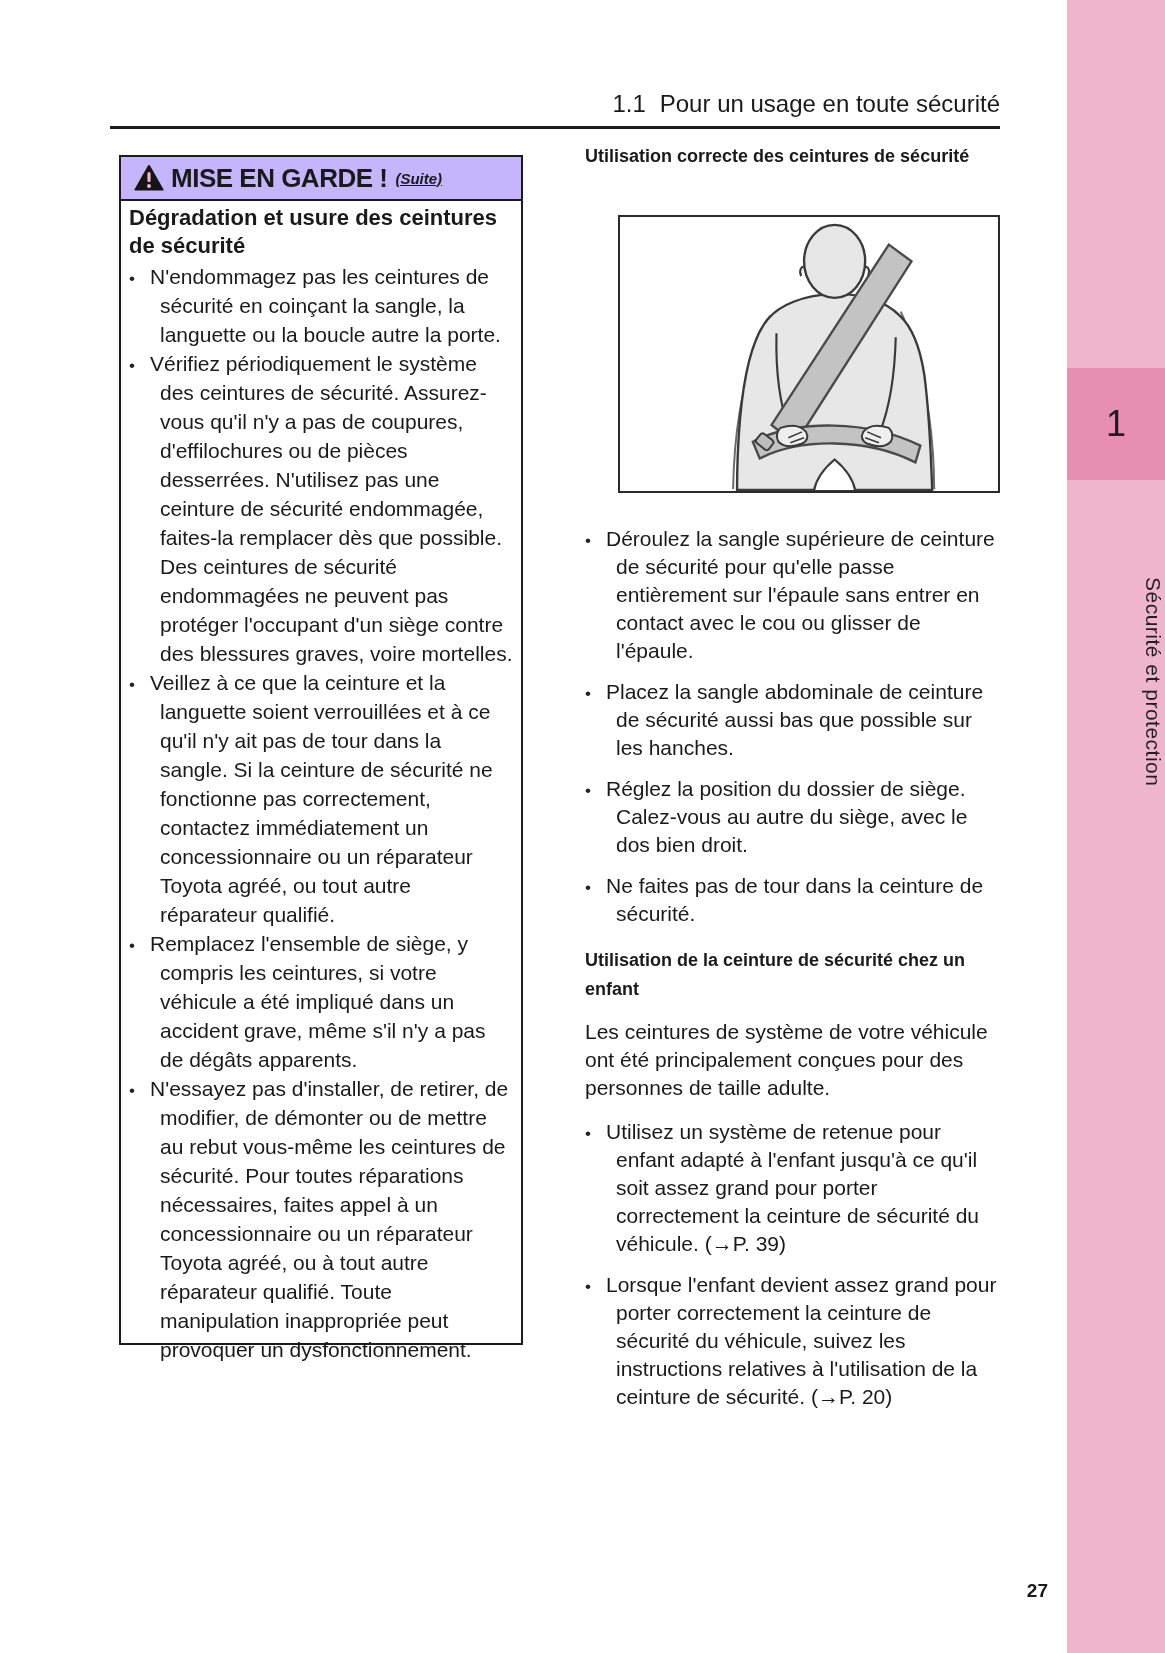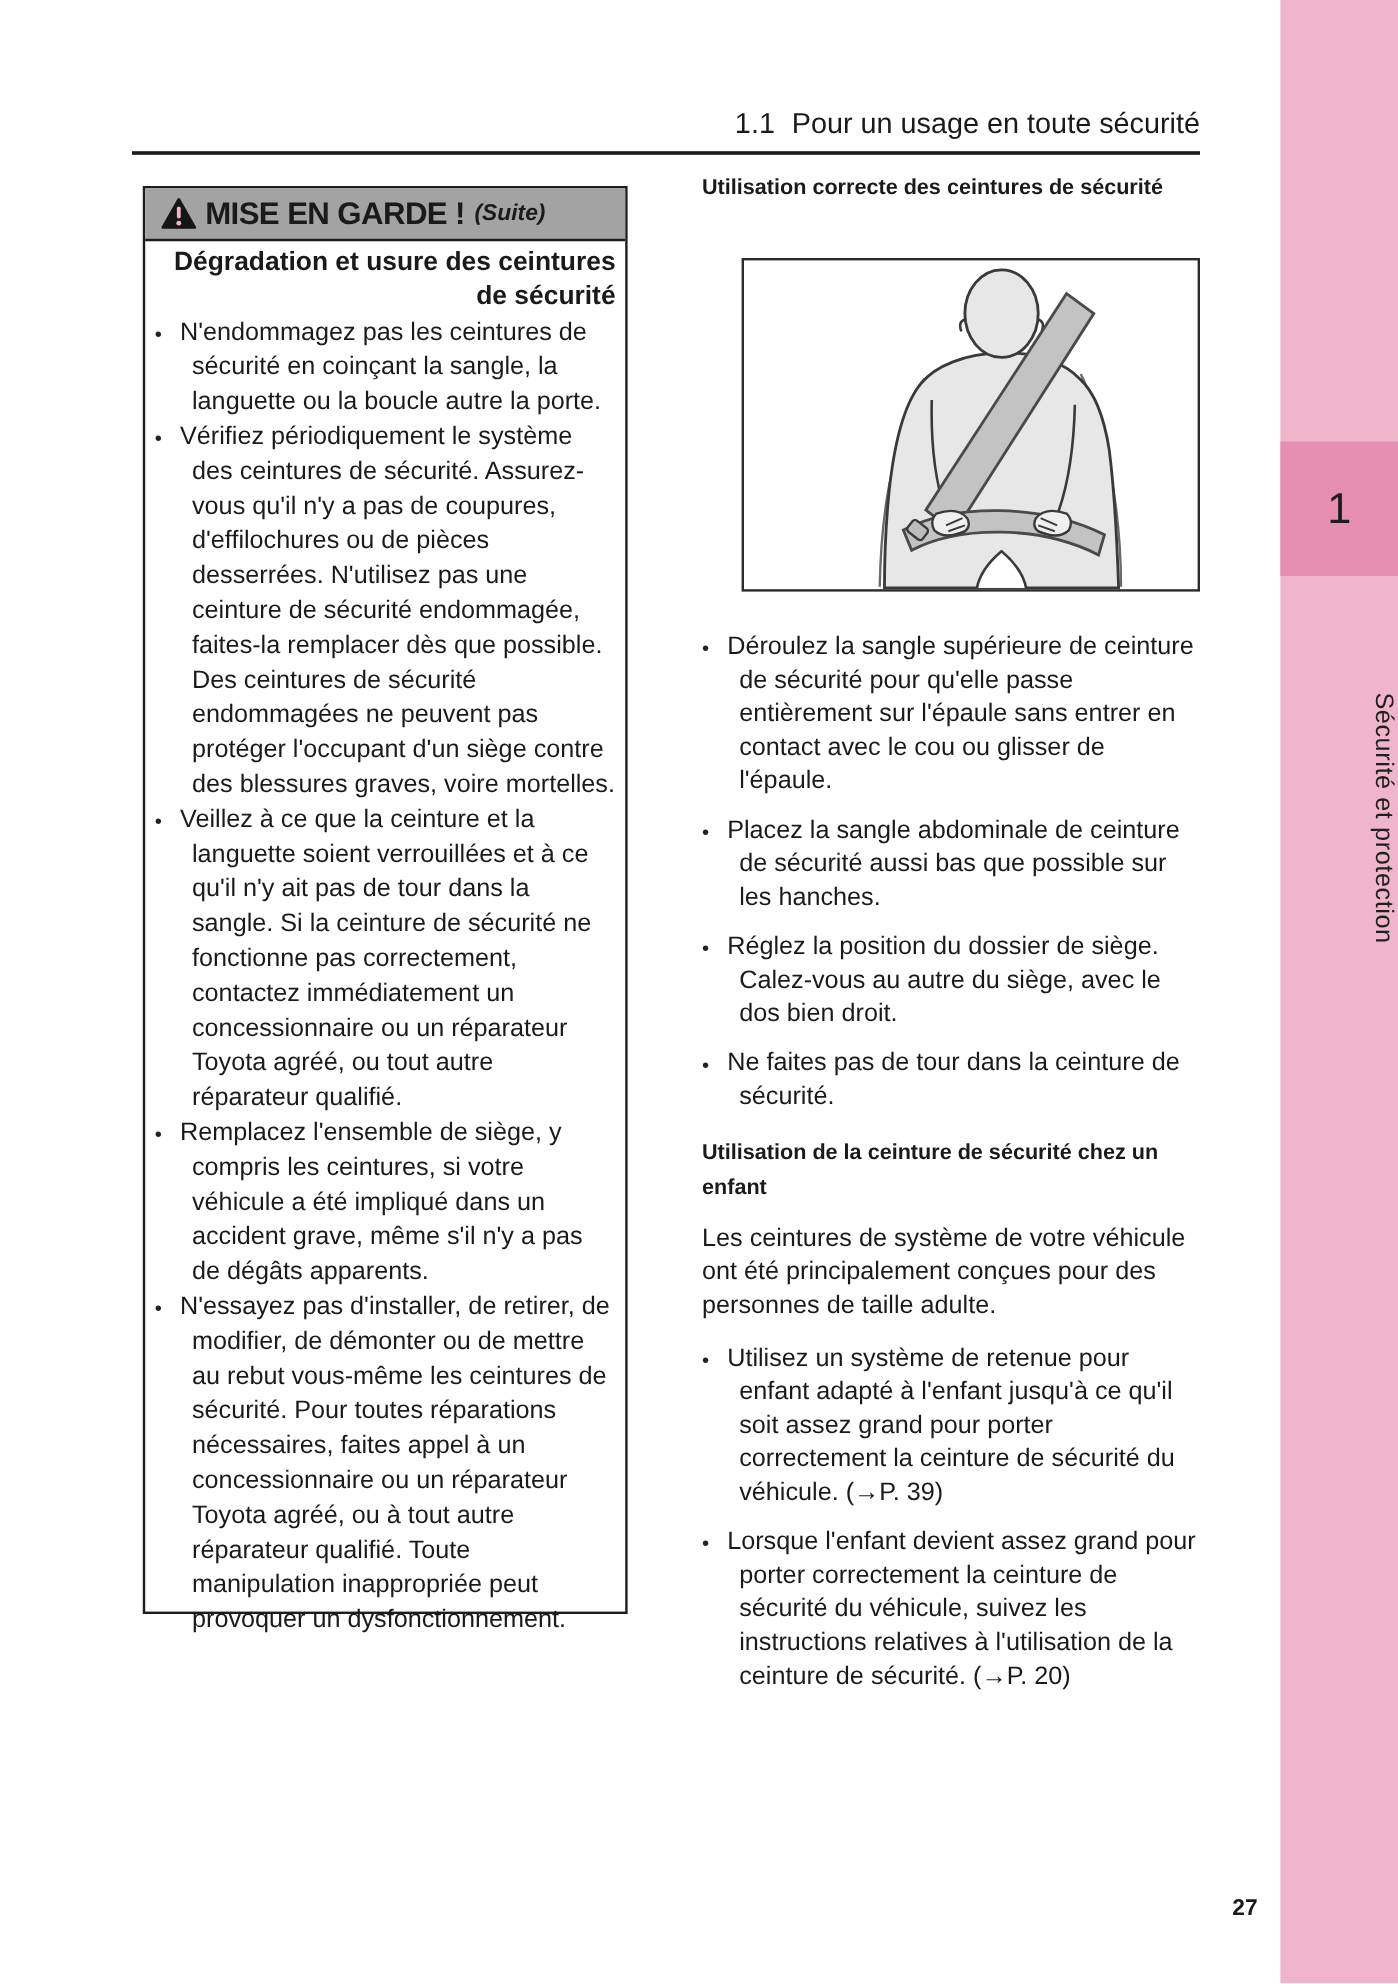--- a/index.html
+++ b/index.html
@@ -14,27 +14,27 @@
   .chapter-title-vertical{position:absolute;right:0;top:502px;width:98px;height:360px;
     display:flex;justify-content:center;writing-mode:vertical-rl;font-size:21px;color:#1f1f1f;letter-spacing:.5px;}
   
   .page-header{position:absolute;top:90px;right:165px;left:110px;text-align:right;
     font-weight:normal;font-size:24px;}
   .page-header .sec-num{margin-right:14px;}
   .header-rule{position:absolute;top:126px;left:110px;width:890px;height:3px;background:#1c1c1c;}
   
   .warning-box{position:absolute;left:119px;top:155px;width:404px;height:1190px;
     border:2px solid #1c1c1c;box-sizing:border-box;background:#fff;}
-  .warning-header{height:42px;background:#a3a3a3;border-bottom:2px solid #1c1c1c;
+  .warning-header{height:42px;background:#c4b5fd;border-bottom:2px solid #1c1c1c;
     display:flex;align-items:center;padding-left:12px;}
   .warning-title{font-size:26px;font-weight:bold;letter-spacing:-0.5px;}
-  .warning-title-suffix{font-size:19px;font-weight:bold;font-style:italic;margin-left:8px;}
+  .warning-title-suffix{font-size:15px;font-weight:bold;font-style:italic;margin-left:8px;text-decoration:underline;}
   .warning-icon{width:32px;height:29px;margin-right:6px;flex:0 0 auto;}
   .warning-body{padding:3px 8px 0 8px;font-size:21px;line-height:29px;}
-  .warning-heading{font-weight:bold;font-size:22px;line-height:28px;margin:0 0 2px 0;text-align:right;}
+  .warning-heading{font-weight:bold;font-size:22px;line-height:28px;margin:0 0 2px 0;}
   
   ul.bullets{list-style:none;margin:0;padding:0;}
   ul.bullets li{display:flex;}
   .b-marker{flex:0 0 21px;text-align:left;font-size:17px;padding-top:2px;color:#222;}
   .b-text{flex:1;padding-left:10px;text-indent:-10px;}
   ul.bullets.spaced li{margin-bottom:13px;}
   ul.bullets.spaced li:last-child{margin-bottom:0;}
   
   .right-col{position:absolute;left:585px;top:142px;width:418px;font-size:21px;line-height:28px;}
   .section-heading{font-weight:bold;font-size:18px;line-height:29px;margin:0;}

